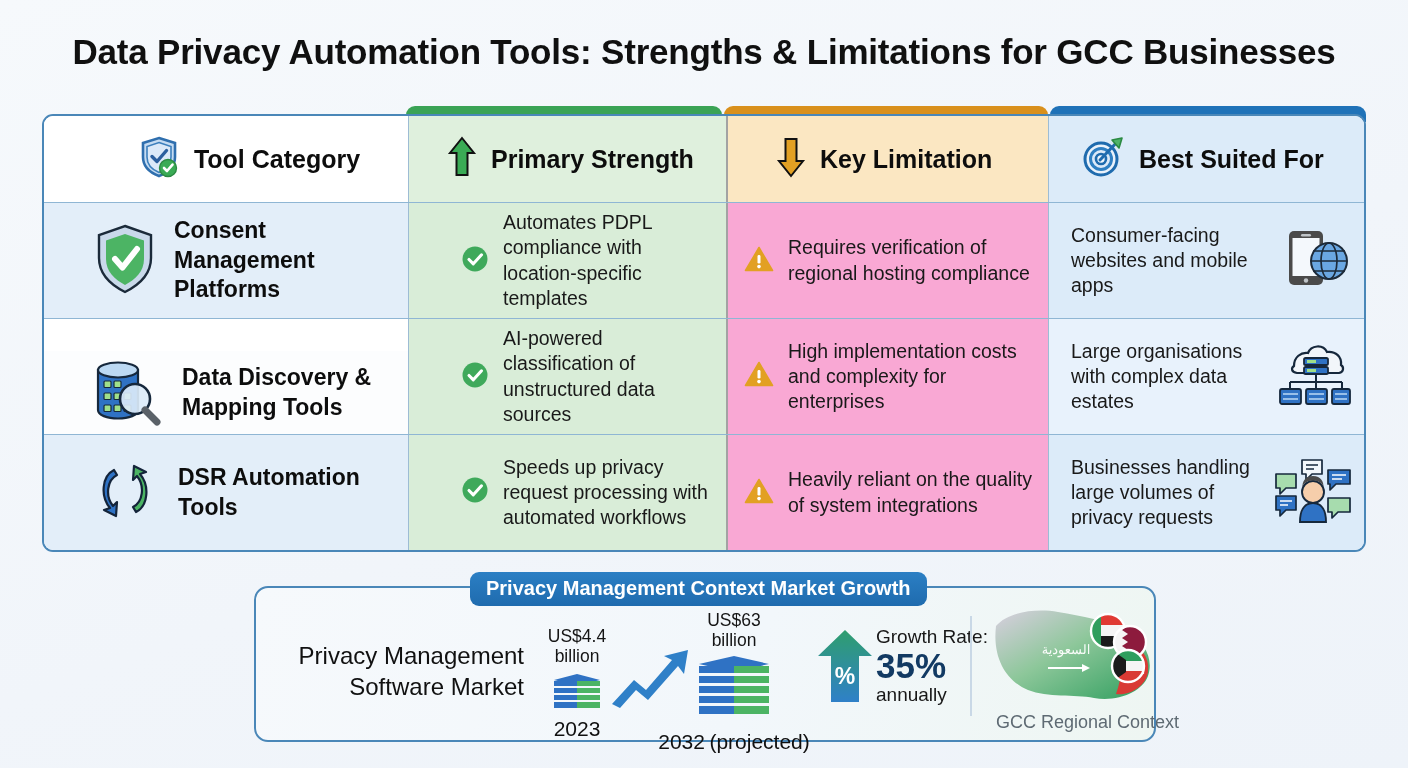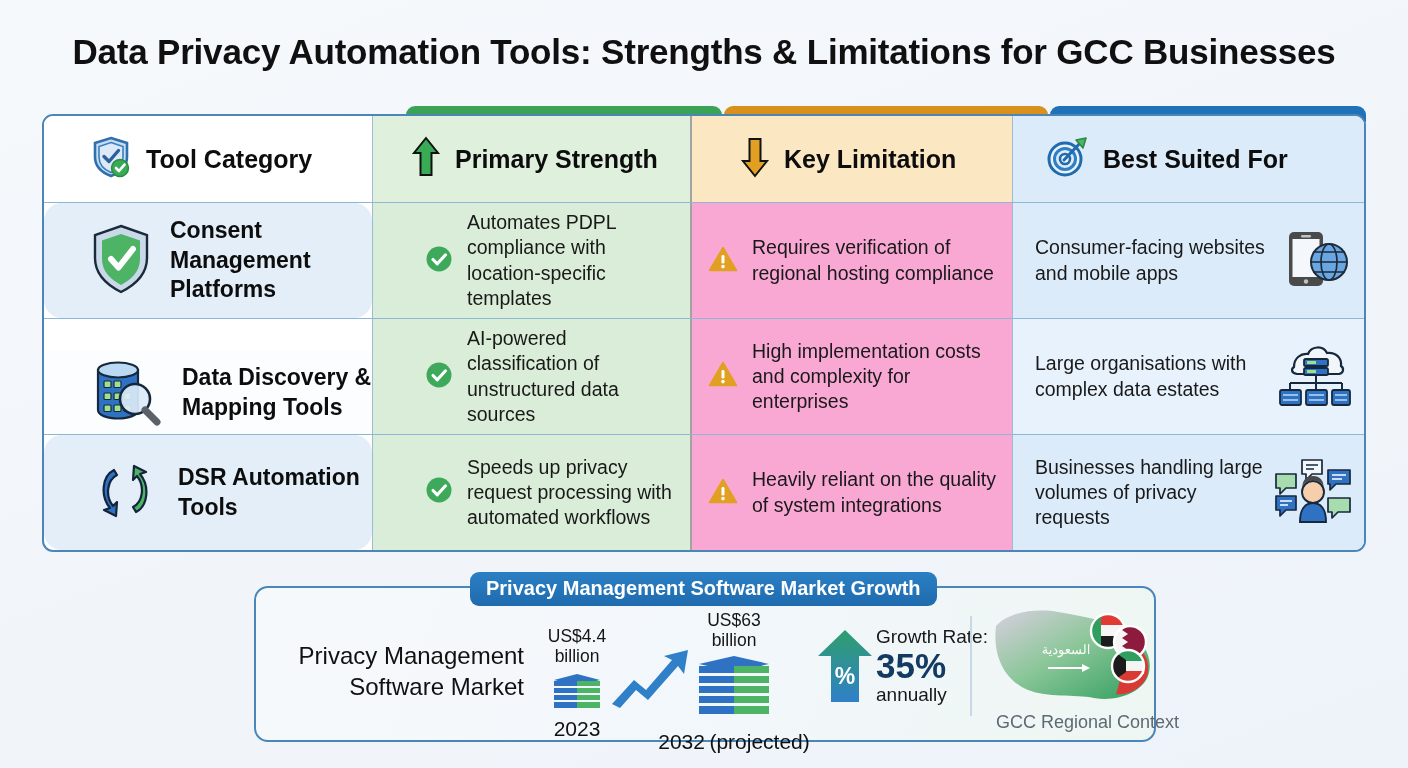--- a/index.html
+++ b/index.html
@@ -60,36 +60,36 @@
   .row { display: flex; }
   .row.header { height: 86px; }
   .row.body   { flex: 1; border-top: 1px solid #8fb6d4; }
 
   .cell {
     position: relative;
     box-sizing: border-box;
     display: flex;
     align-items: center;
   }
-  .cell.c0 { width: 328px; }
+  .cell.c0 { width: 364px; justify-content: center; }
   .cell.c1 { width: 318px; border-left: 1px solid #9dbcd4; }
   .cell.c2 { width: 322px; border-left: 2px solid #a3a3a3; }
   .cell.c3 { flex: 1;      border-left: 1px solid #9dbcd4; }
 
   
   .row.header .c0 { background: #ffffff; }
   .row.header .c1 { background: #dff0dd; }
   .row.header .c2 { background: #fbe7c2; }
   .row.header .c3 { background: #dcebf9; }
 
   
   .row.body .c1 { background: #d9edd8; padding-left: 36px; }
   .row.body .c2 { background: #f9a8d4; }
   .row.body .c3 { background: #dcebf9; }
-  .row.body.alt0 .c0 { background: #e3eef9; border-radius: 18px; }
+  .row.body.alt0 .c0 { background: #e3eef9; }
   .row.body.alt1 .c0 { background: #fcfdfe; margin-top: 32px; }
   .row.body.alt0 .c3 { background: #dcebf9; }
   .row.body.alt1 .c3 { background: #e8f2fc; }
 
   .hdr-inner {
     display: flex; align-items: center;
     gap: 14px;
     padding-left: 46px;
   }
   .hdr-label {
@@ -434,21 +434,21 @@
                 <path d="M28.5 32 C29 22 49 22 49.5 32 C50 26 47 20 39 20 C31 20 28 26 28.5 32 Z" fill="#4a4a4a"></path>
               </svg>
             </span>
           </div>
         </div>
       </div>
 
     </div>
   </div>
 
-  <div class="panel-badge">Privacy Management Software Market Growth</div>
+  <div class="panel-badge">Privacy Management Context Market Growth</div>
 
   <div class="panel">
 
     <div class="panel-label">Privacy Management Software Market</div>
 
     <div class="stat" style="left:274px; top:38px; width:94px;">
       <div class="cap">US$4.4</div>
       <div class="cap">billion</div>
       <div style="height:6px;"></div>
       <svg width="54" height="40" viewBox="0 0 54 40" style="display:block;margin:0 auto;">

